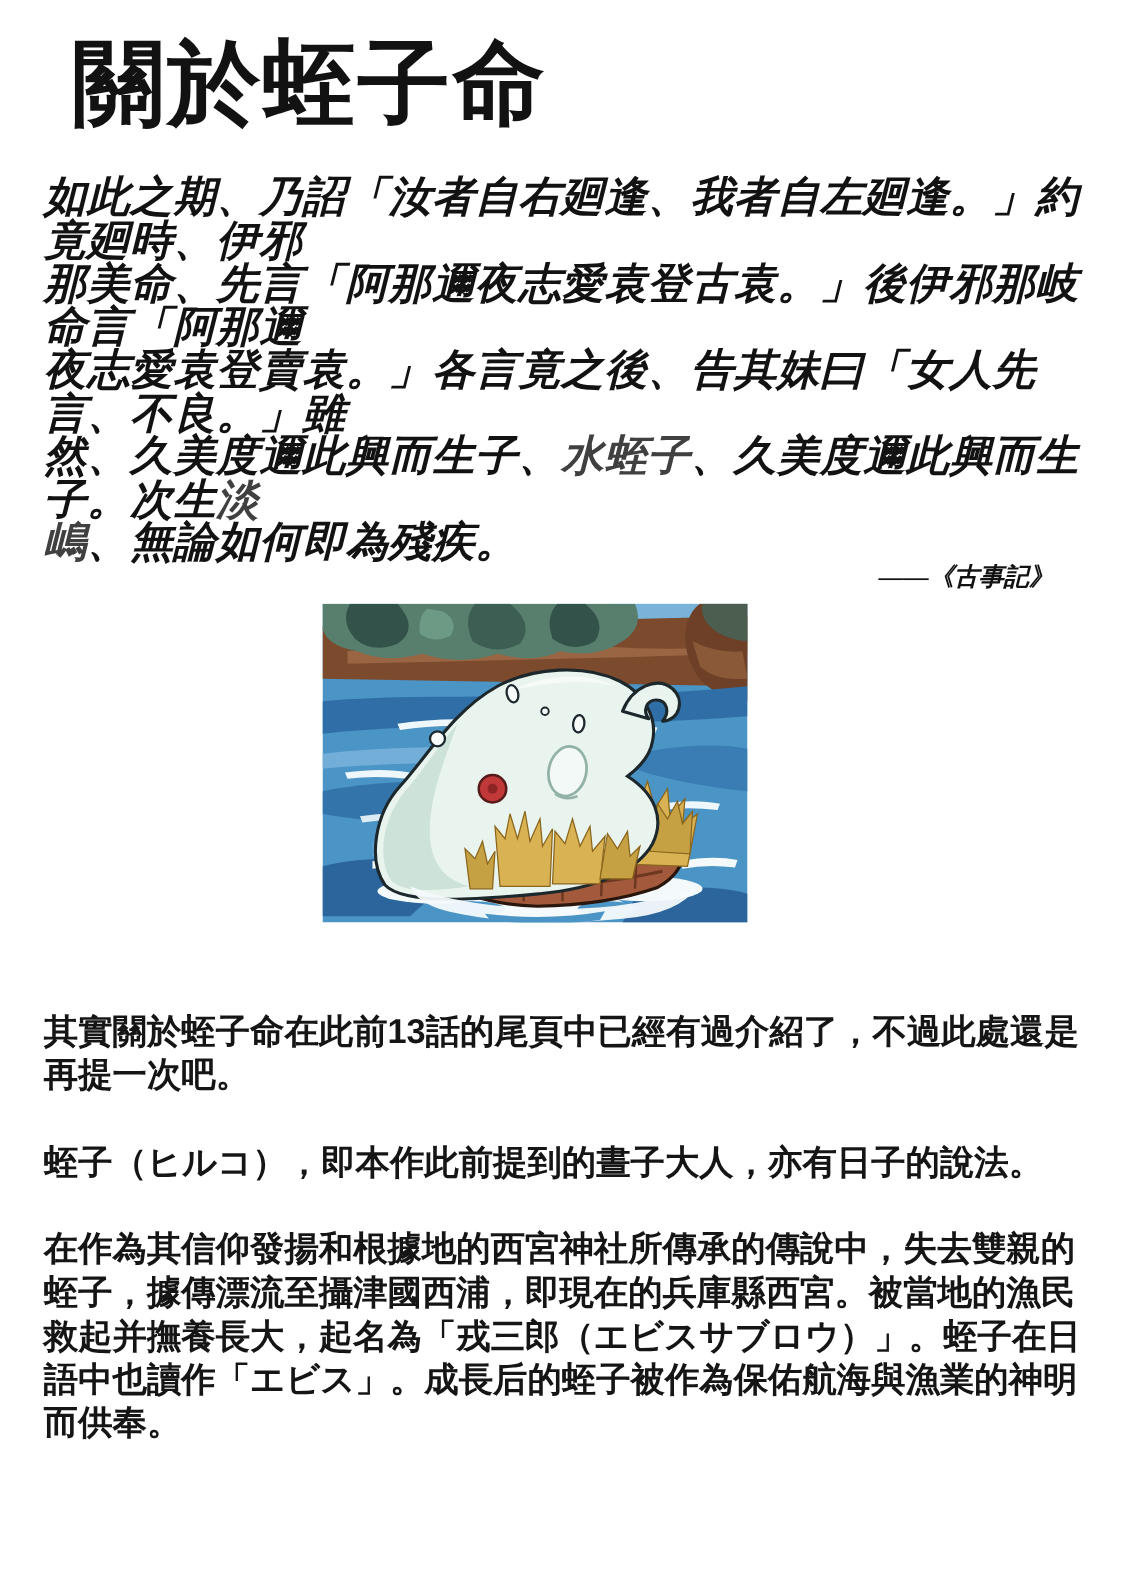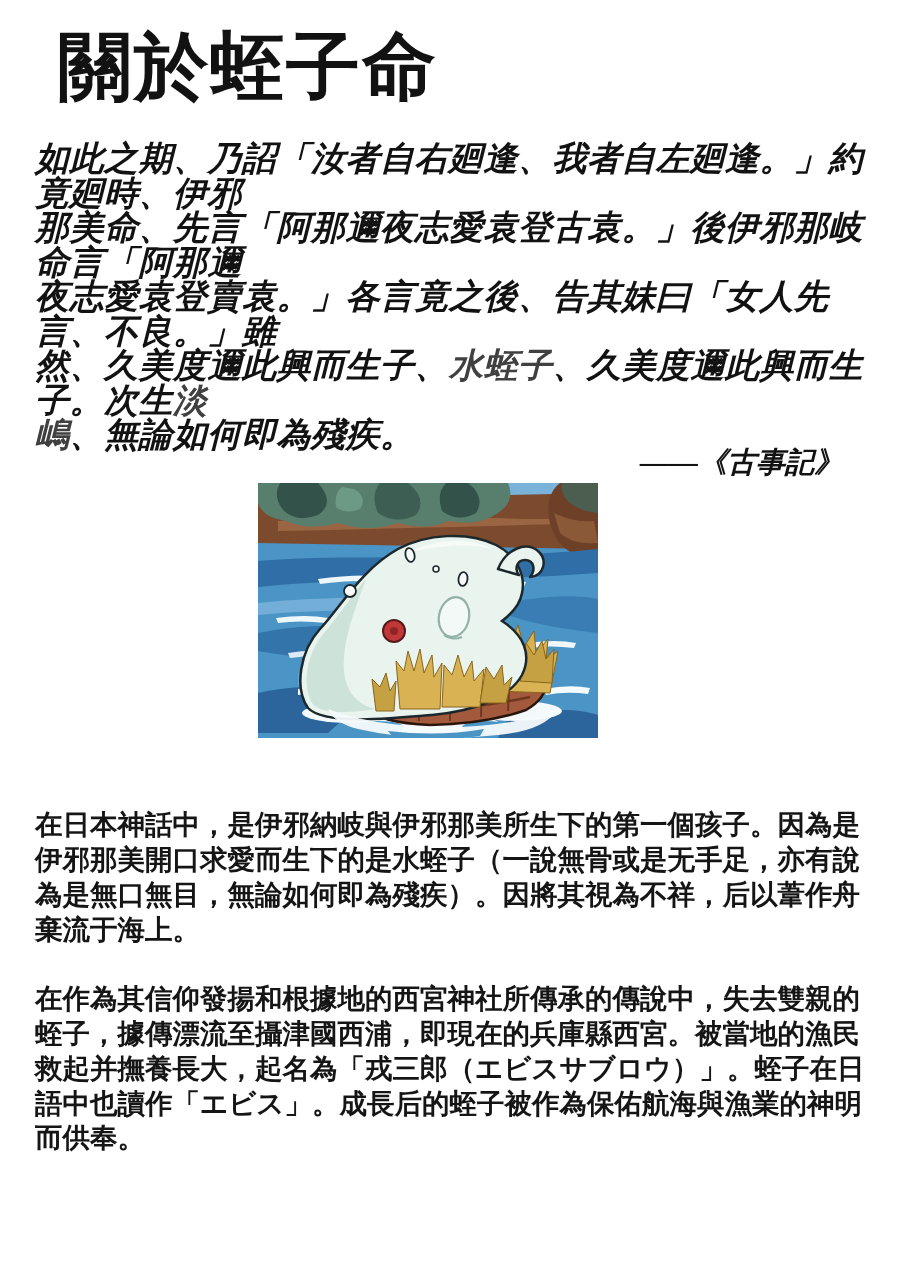--- a/index.html
+++ b/index.html
@@ -21,21 +21,21 @@
     font-size:34px;line-height:34.5px;
     white-space:pre-line;color:#121212;
     letter-spacing:0.5px;
   }
   .quote .red{color:#404040;}
   .attribution{
     margin:-8px 57px 0 0;
     text-align:right;
     font-family:"Liberation Serif",serif;
     font-weight:bold;font-style:italic;
-    font-size:29px;line-height:34px;color:#121212;
+    font-size:20px;line-height:34px;color:#121212;
   }
   .illus{
     margin:4px 0 0 258px;padding:0;
     width:340px;height:255px;
   }
   .illus svg{display:block;width:340px;height:255px;}
   .bodytext{
     margin:36px 35px 0 35px;
     font-family:"Liberation Sans",sans-serif;
     font-weight:bold;font-size:27.5px;line-height:34.8px;
@@ -144,24 +144,23 @@
         <path d="M118,228 L114,196 L122,204 L128,190 L132,208 L138,198 L136,228 Z" fill="#c6a144"></path>
         <path d="M222,220 L228,184 L236,196 L244,182 L246,202 L254,194 L248,220 Z" fill="#c6a144"></path>
       </g>
 
       <path d="M70,226 q40,16 108,18 q70,2 122,-18 q-14,22 -60,26 q-80,8 -140,-6 q-24,-6 -30,-20 Z" fill="#f4fafc" opacity="0.95"></path>
       <path d="M130,248 q50,6 96,-2 l-4,7 q-44,6 -88,0 Z" fill="#4b94c6"></path>
     </svg>
   </figure>
 
   <div class="bodytext">
-    <p>在日本神話中，是伊邪納岐與伊邪那美所生下的第一個孩子。因為是
-伊邪那美開口求愛而生下的是水蛭子（一說無骨或是无手足，亦有說
-為是無口無目，無論如何即為殘疾）。因將其視為不祥，后以葦作舟
-棄流于海上。</p>
+    <p>其實關於蛭子命在此前13話的尾頁中已經有過介紹了，不過此處還是
+再提一次吧。</p>
+    <p>蛭子（ヒルコ），即本作此前提到的晝子大人，亦有日子的說法。</p>
     <p>在作為其信仰發揚和根據地的西宮神社所傳承的傳說中，失去雙親的
 蛭子，據傳漂流至攝津國西浦，即現在的兵庫縣西宮。被當地的漁民
 救起并撫養長大，起名為「戎三郎（エビスサブロウ）」。蛭子在日
 語中也讀作「エビス」。成長后的蛭子被作為保佑航海與漁業的神明
 而供奉。</p>
     
     
   </div>
 
 </div>

